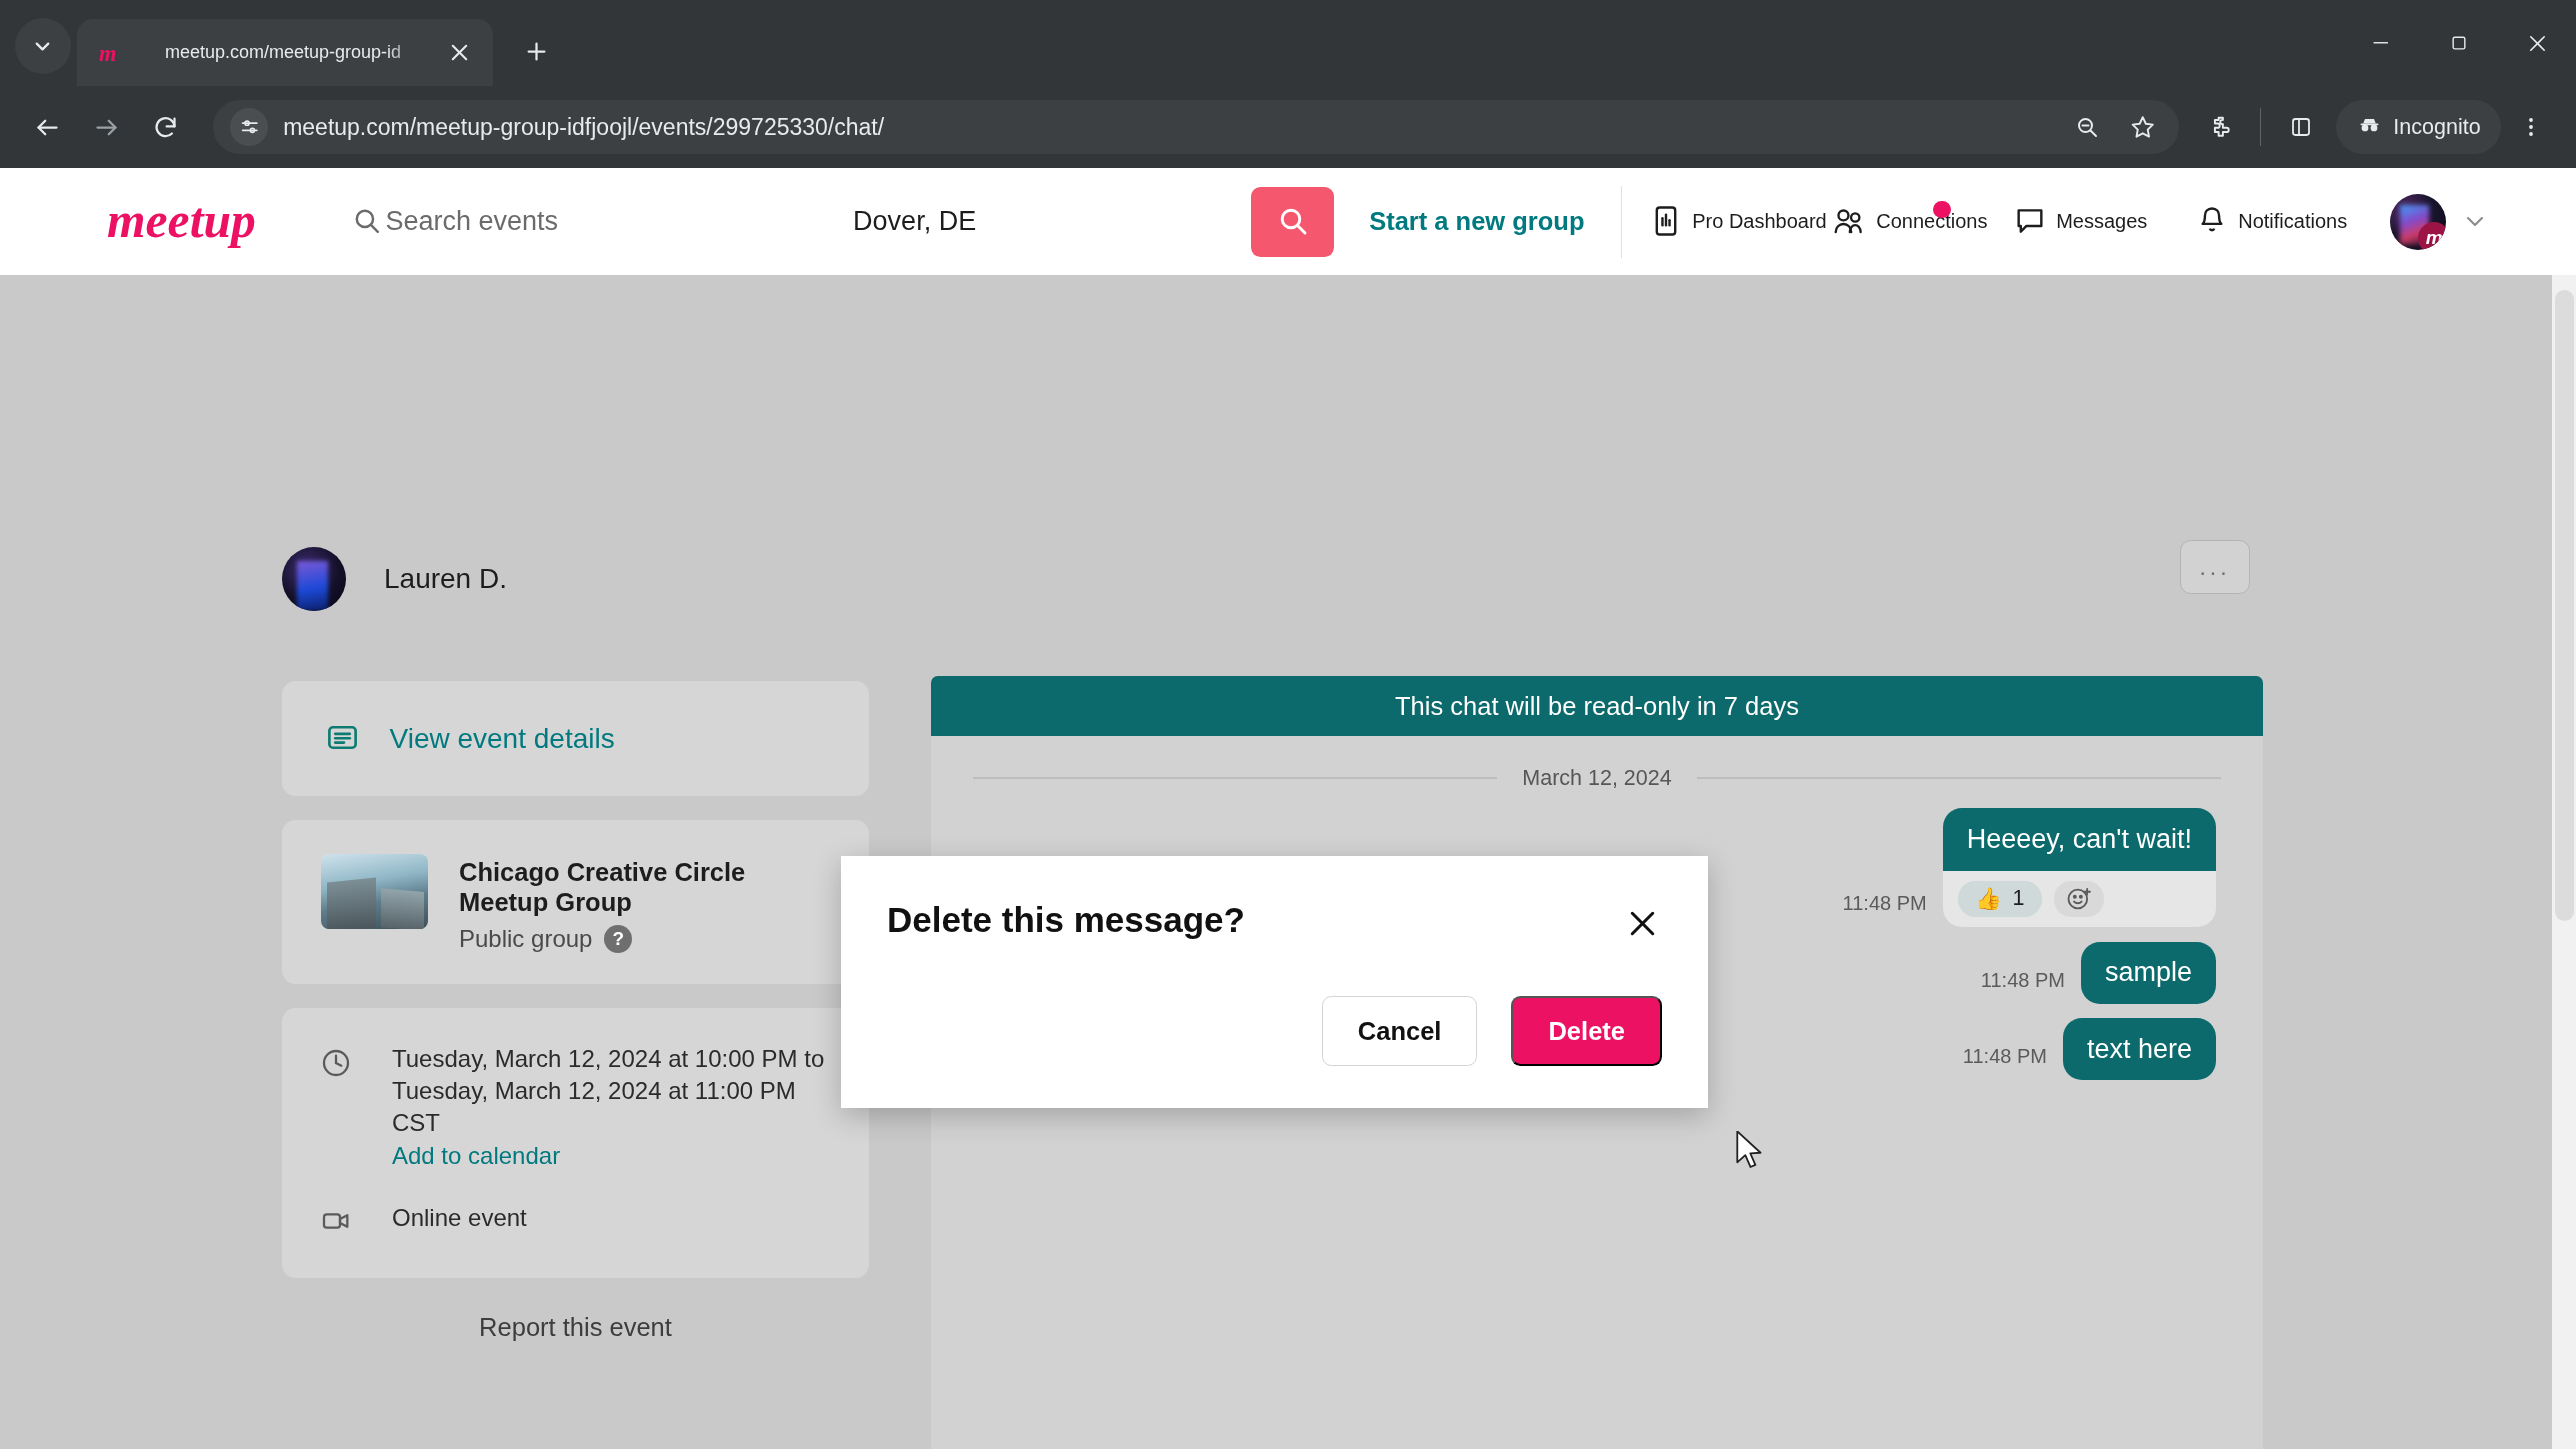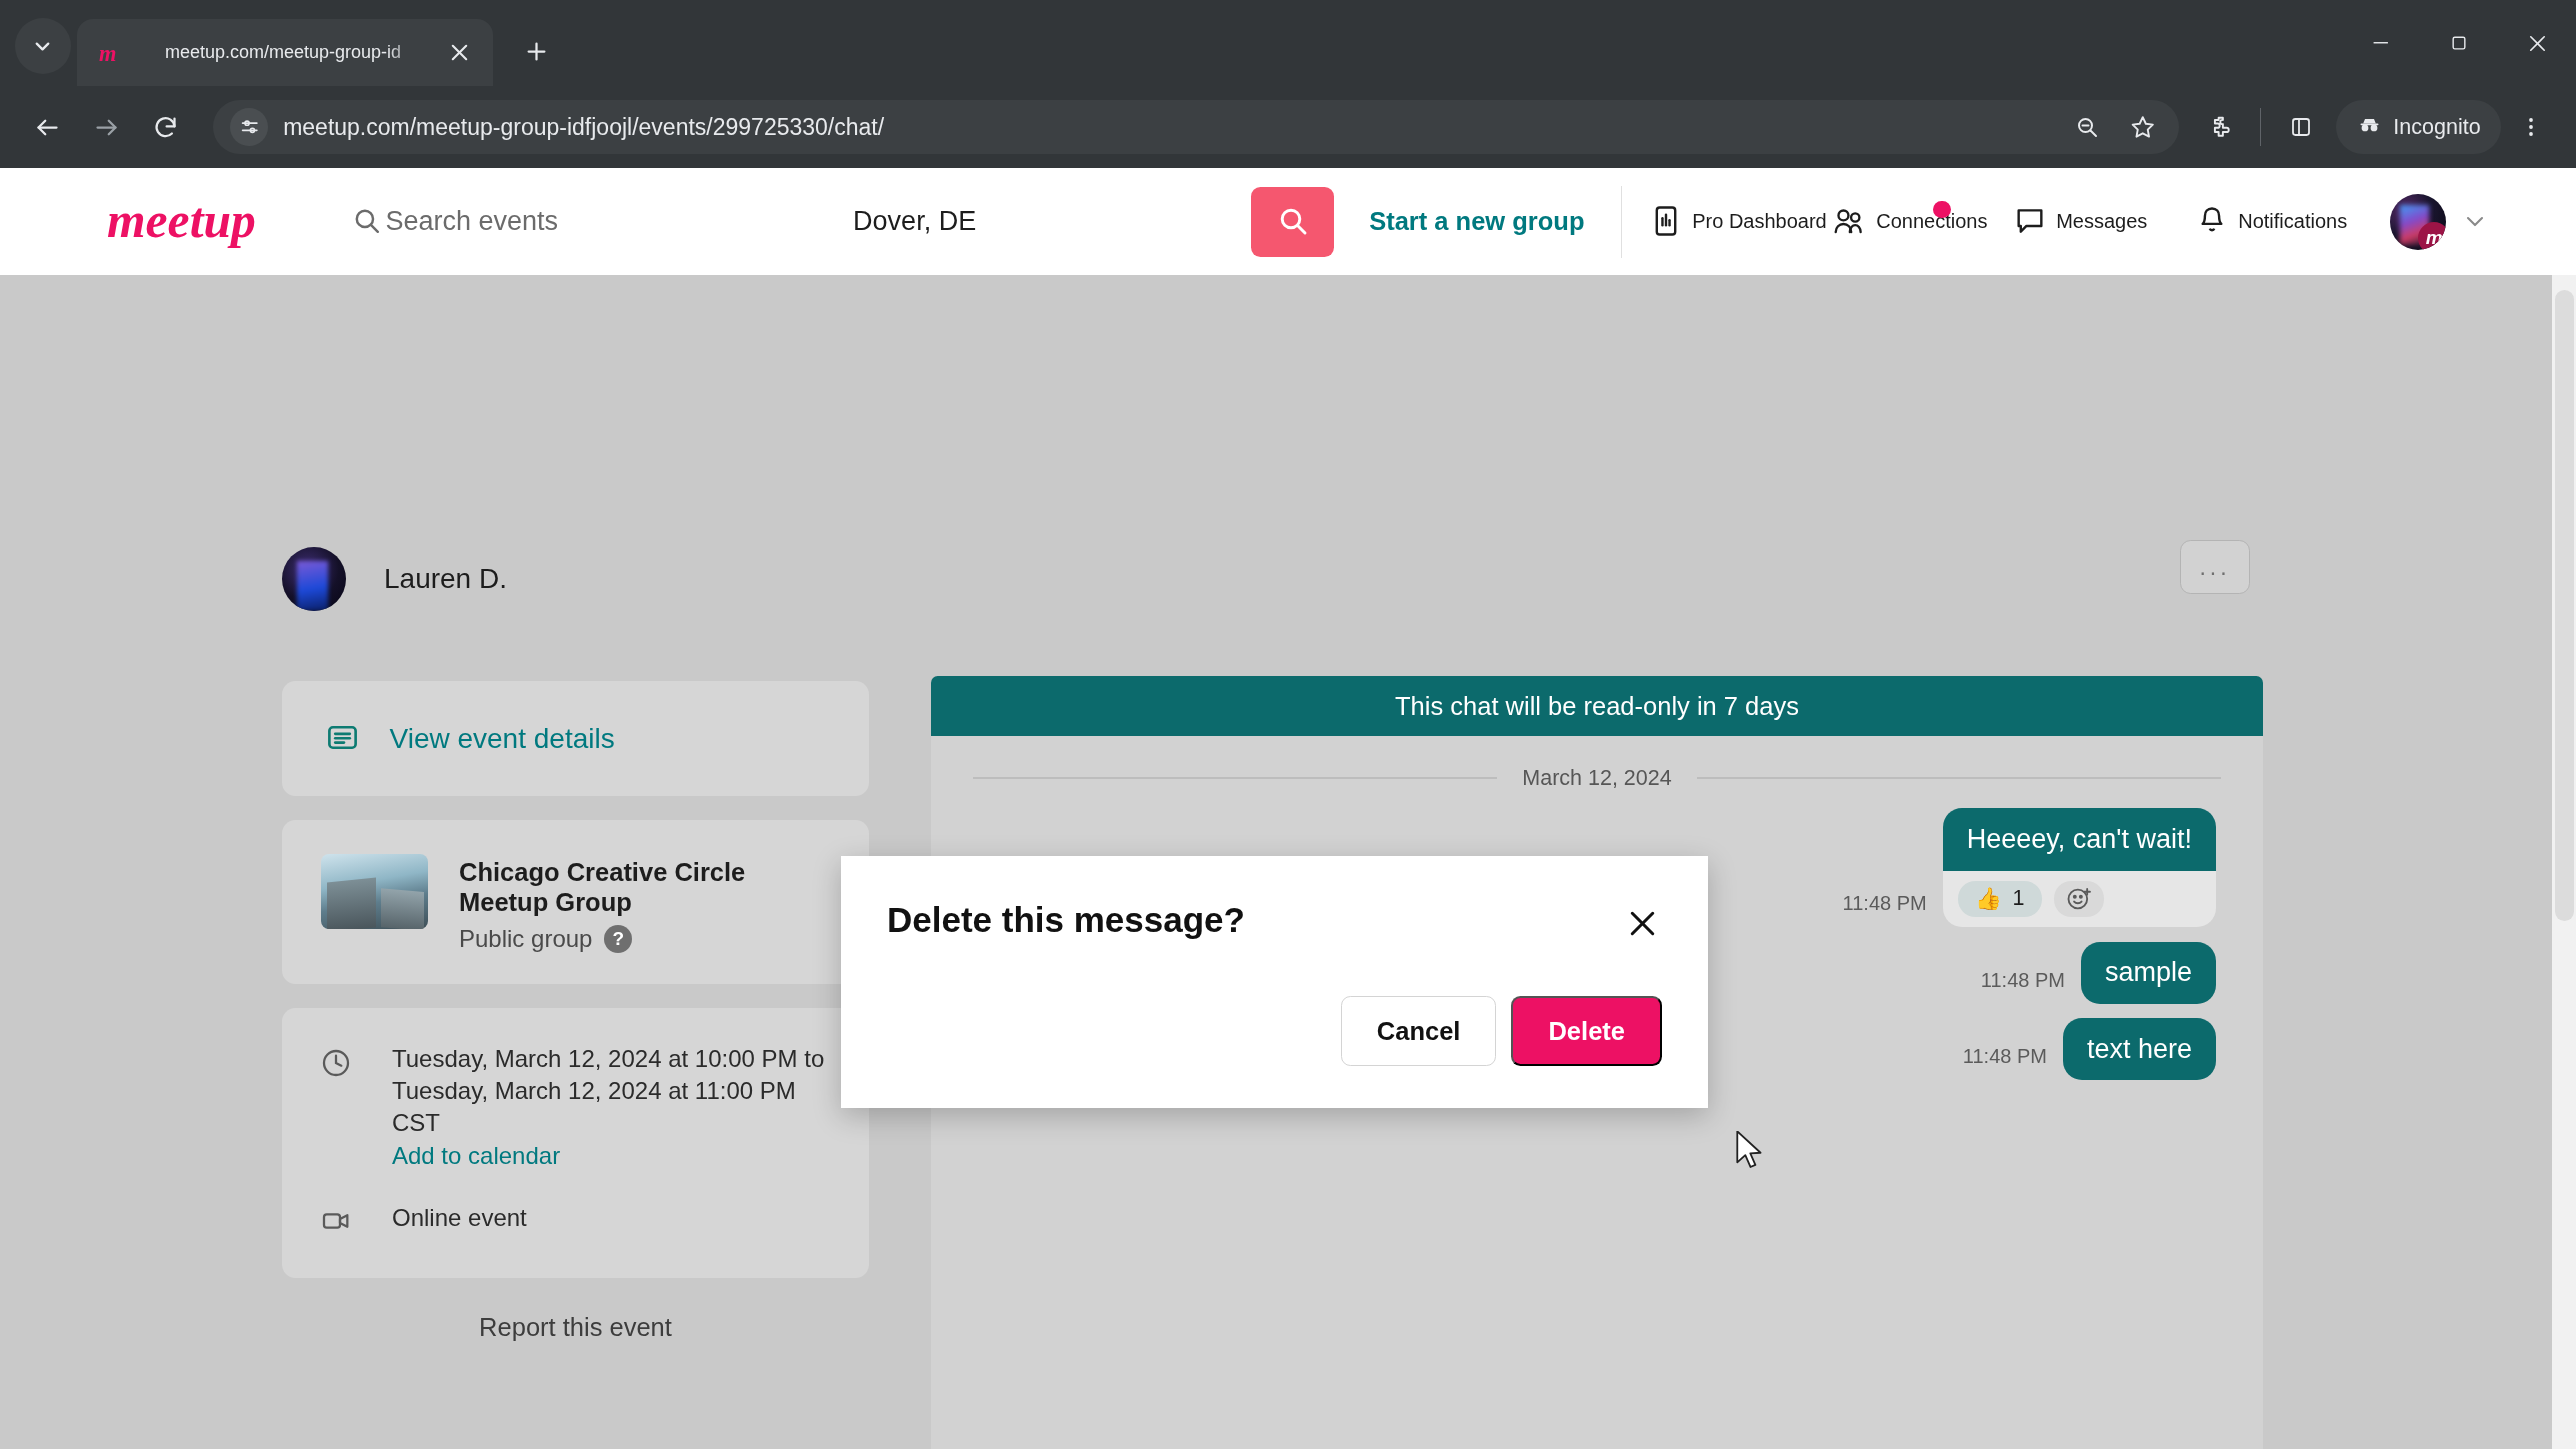--- a/index.html
+++ b/index.html
@@ -273,21 +273,21 @@
     display: flex; align-items: flex-start; justify-content: space-between;
     padding-top: 44px;
   }
   .modal-title { font-size: 35px; font-weight: 700; color: #111111; }
   .modal-close {
     width: 44px; height: 44px; display: flex; align-items: center; justify-content: center;
     margin-top: 1.3px; margin-right: -2.7px;
   }
   .modal-actions {
     position: absolute; right: 46px; bottom: 42px;
-    display: flex; align-items: center; gap: 15px;
+    display: flex; align-items: center; gap: 34px;
   }
   .btn {
     height: 70px; border-radius: 9.4px; font-size: 25.5px; font-weight: 700;
     display: flex; align-items: center; justify-content: center; padding: 0 35px;
   }
   .btn-cancel { background: #ffffff; color: #111111; border: 1.3px solid #d4d4d4; }
   .btn-delete { background: #ed1164; color: #ffffff; }
 
   .cursor { position: absolute; left: 1736px; top: 963px; z-index: 60; }
 </style>

